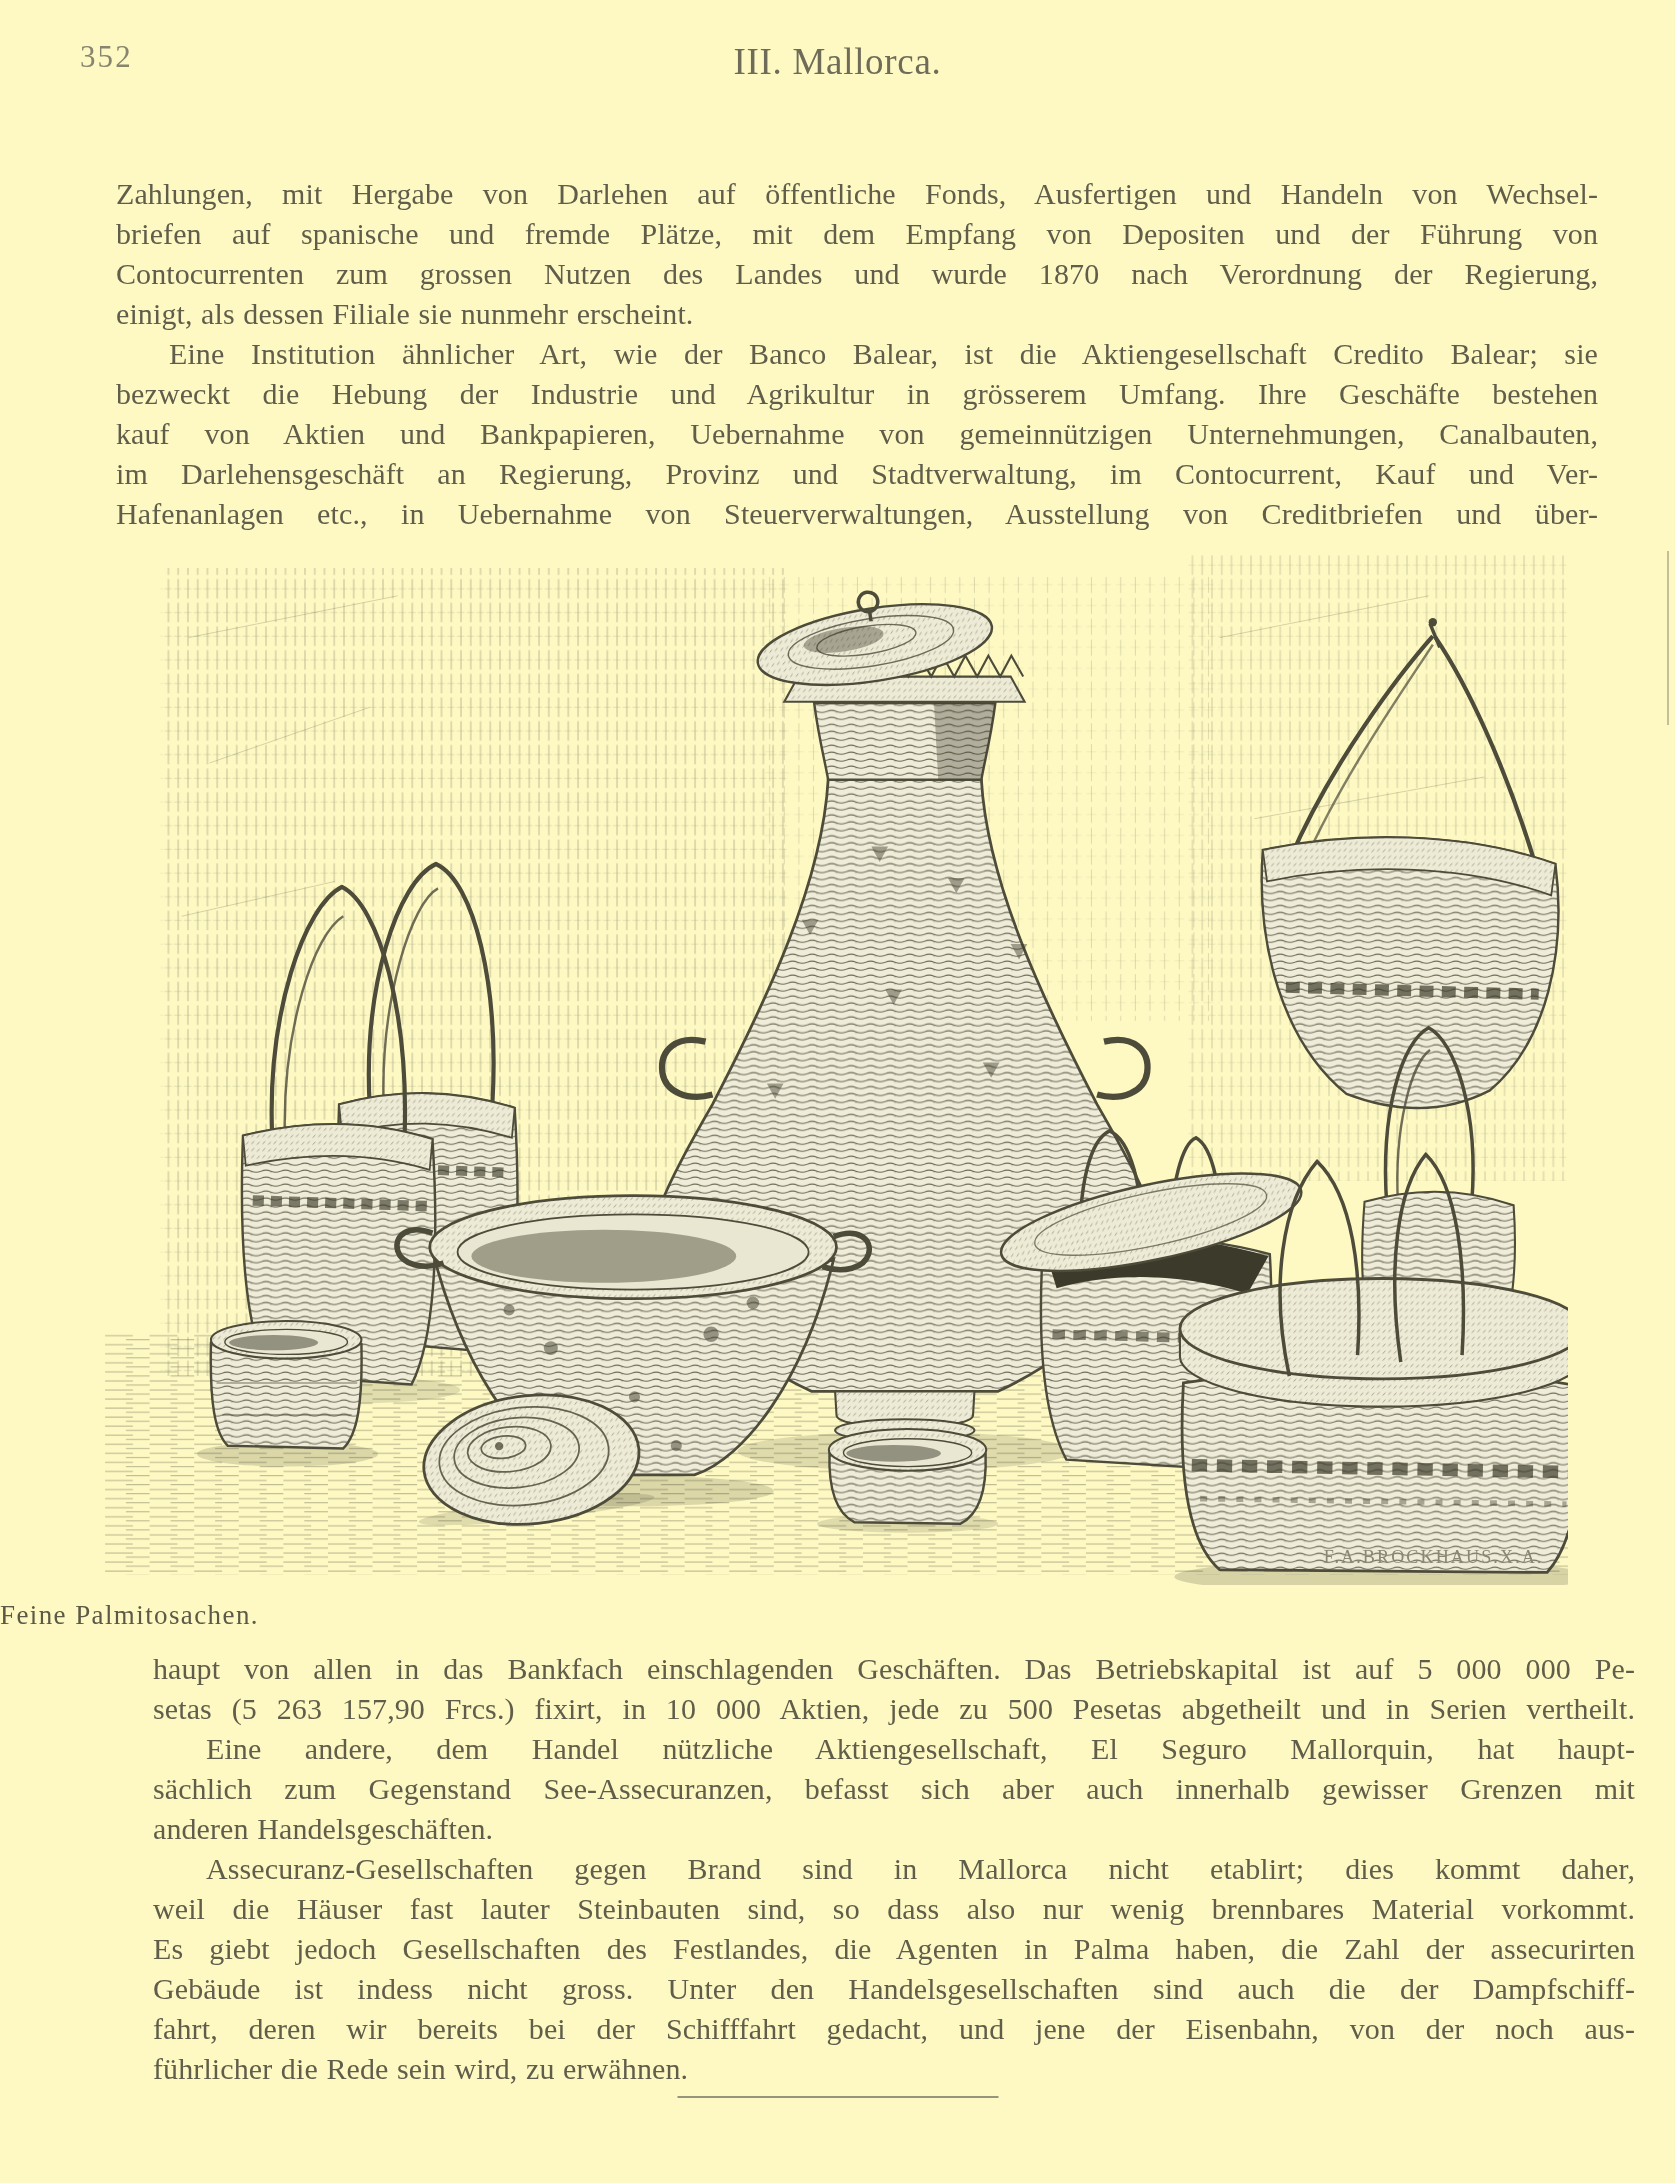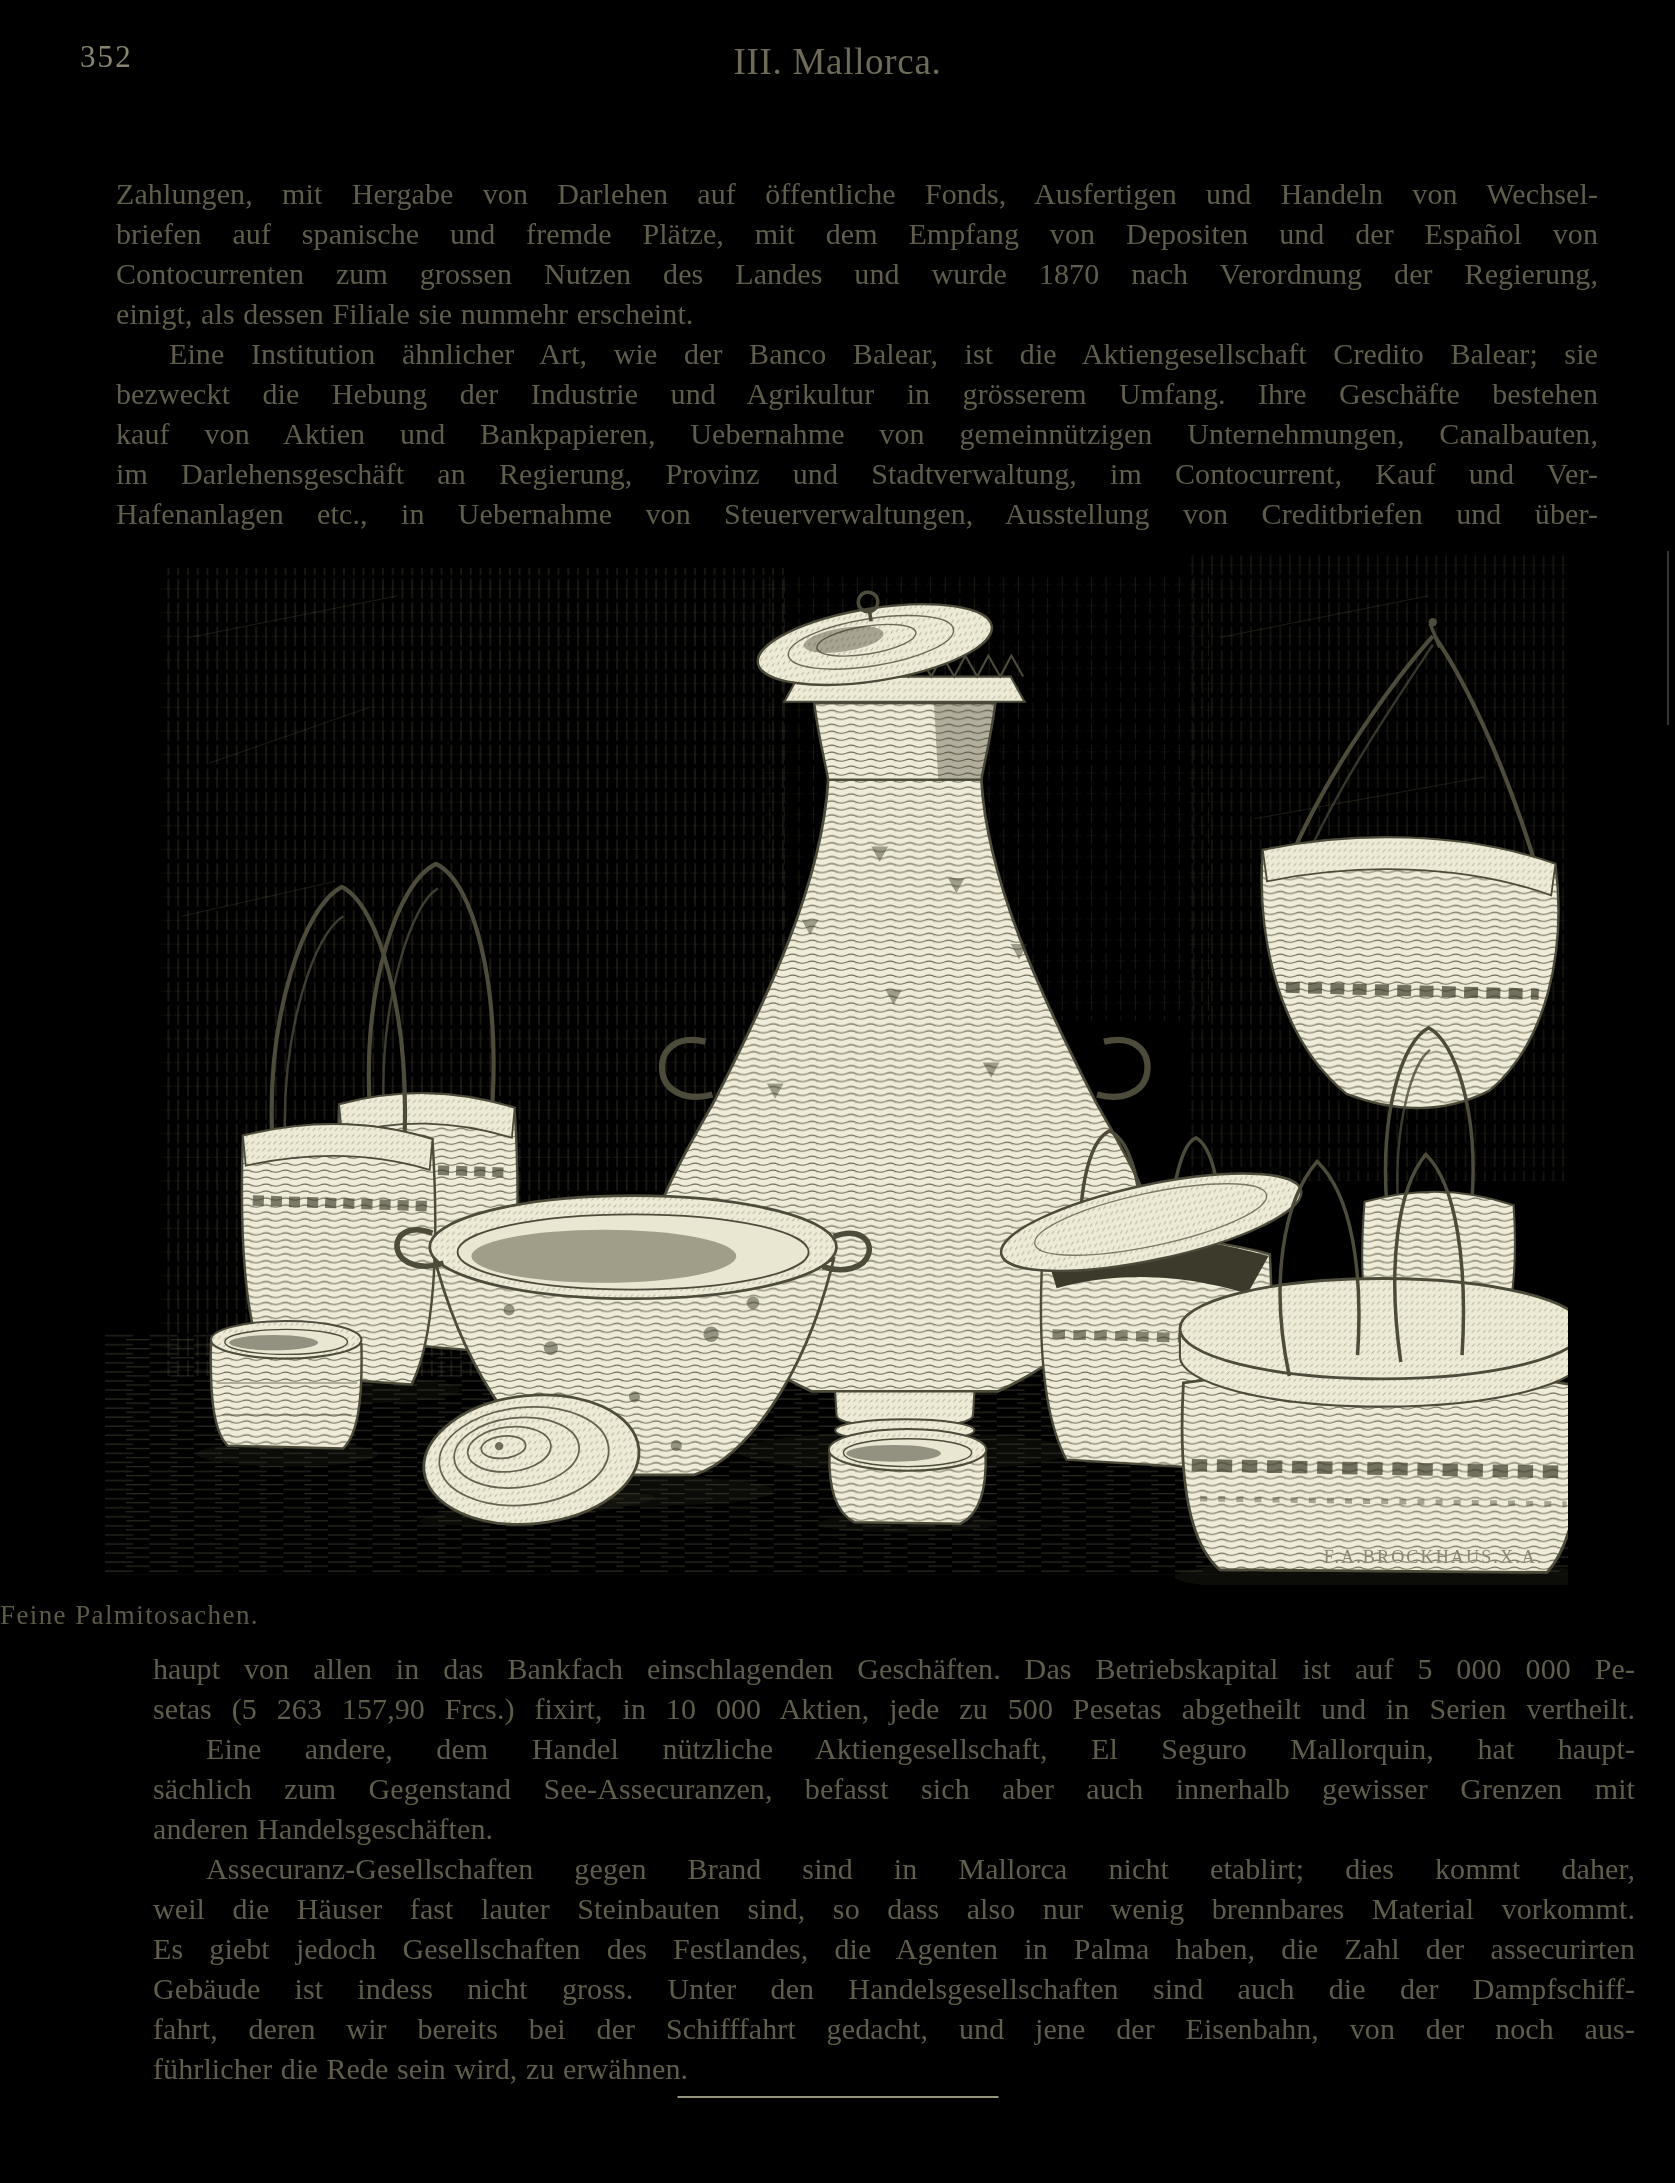--- a/index.html
+++ b/index.html
@@ -1,18 +1,18 @@
 <!DOCTYPE html>
 <html style="font-size:11px"><head>
 <meta charset="utf-8">
 <style>
   html,body{margin:0;padding:0;background:#9a9890;}
   .page{
     position:relative;width:1675px;height:2183px;margin:0 auto;
-    background:#000000;overflow:hidden;
+    background:#fef9c3;overflow:hidden;
     font-family:"Liberation Serif","DejaVu Serif",serif;
     color:#605e4b;
   }
   .pageno{position:absolute;left:80px;top:39px;font-size:31px;letter-spacing:2.1px;color:#87856f;}
   .running{position:absolute;left:0;right:0;top:40px;text-align:center;font-size:37px;color:#6e6c58;letter-spacing:0.7px;}
   .textblock{position:absolute;left:116px;width:1482px;font-size:30px;line-height:40px;
     word-spacing:1px;letter-spacing:0.1px;}
   .tb-top{top:142px;margin-top:32px;}
   .tb-bottom{top:1649px;margin-left:37px;}
   .line{height:40px;text-align:justify;text-align-last:justify;white-space:nowrap;}
@@ -28,21 +28,21 @@
 </head>
 <body>
 
 <div class="page">
 
   <div class="pageno">352</div>
   <div class="running">III. Mallorca.</div>
 
   <div class="textblock tb-top">
     <div class="line">Zahlungen, mit Hergabe von Darlehen auf öffentliche Fonds, Ausfertigen und Handeln von Wechsel-</div>
-    <div class="line">briefen auf spanische und fremde Plätze, mit dem Empfang von Depositen und der Español von</div>
+    <div class="line">briefen auf spanische und fremde Plätze, mit dem Empfang von Depositen und der Führung von</div>
     <div class="line">Contocurrenten zum grossen Nutzen des Landes und wurde 1870 nach Verordnung der Regierung,</div>
     <div class="line end">einigt, als dessen Filiale sie nunmehr erscheint.</div>
     <div class="line ind">Eine Institution ähnlicher Art, wie der Banco Balear, ist die Aktiengesellschaft Credito Balear; sie</div>
     <div class="line">bezweckt die Hebung der Industrie und Agrikultur in grösserem Umfang. Ihre Geschäfte bestehen</div>
     <div class="line">kauf von Aktien und Bankpapieren, Uebernahme von gemeinnützigen Unternehmungen, Canalbauten,</div>
     <div class="line">im Darlehensgeschäft an Regierung, Provinz und Stadtverwaltung, im Contocurrent, Kauf und Ver-</div>
     <div class="line">Hafenanlagen etc., in Uebernahme von Steuerverwaltungen, Ausstellung von Creditbriefen und über-</div>
   </div>
 
   <figure class="figure">

